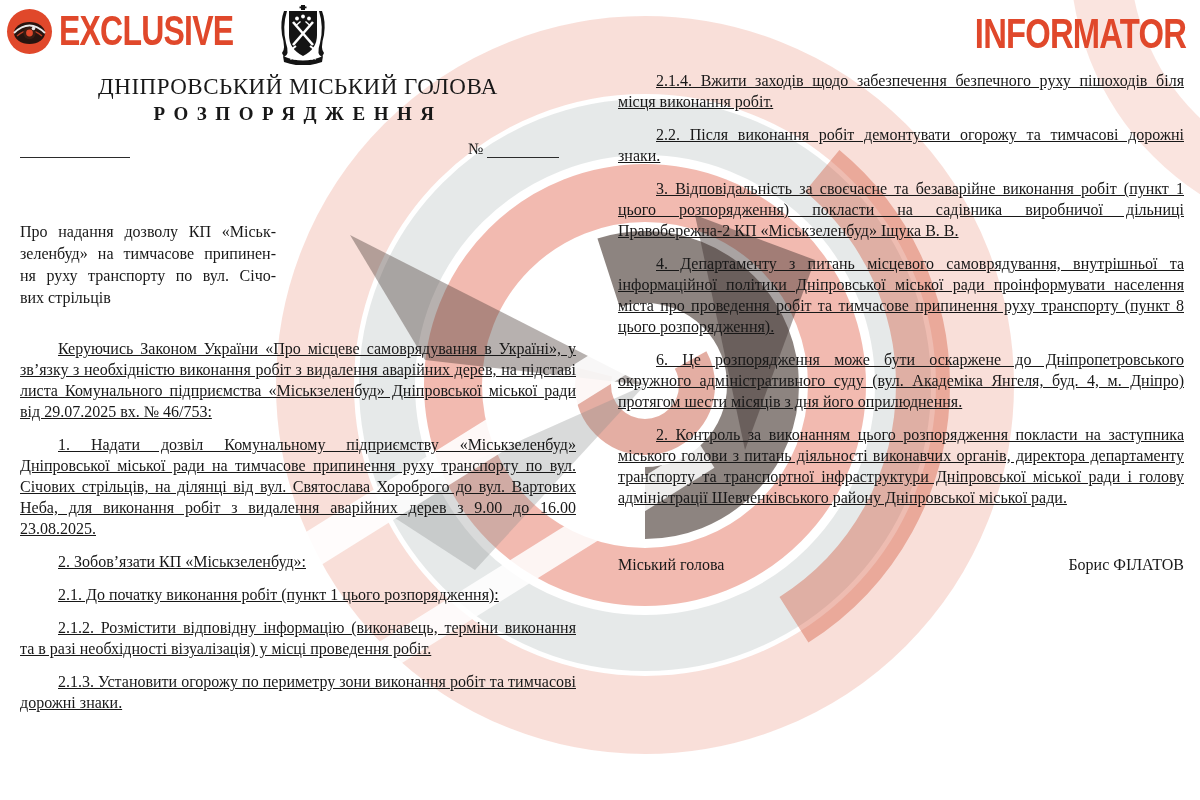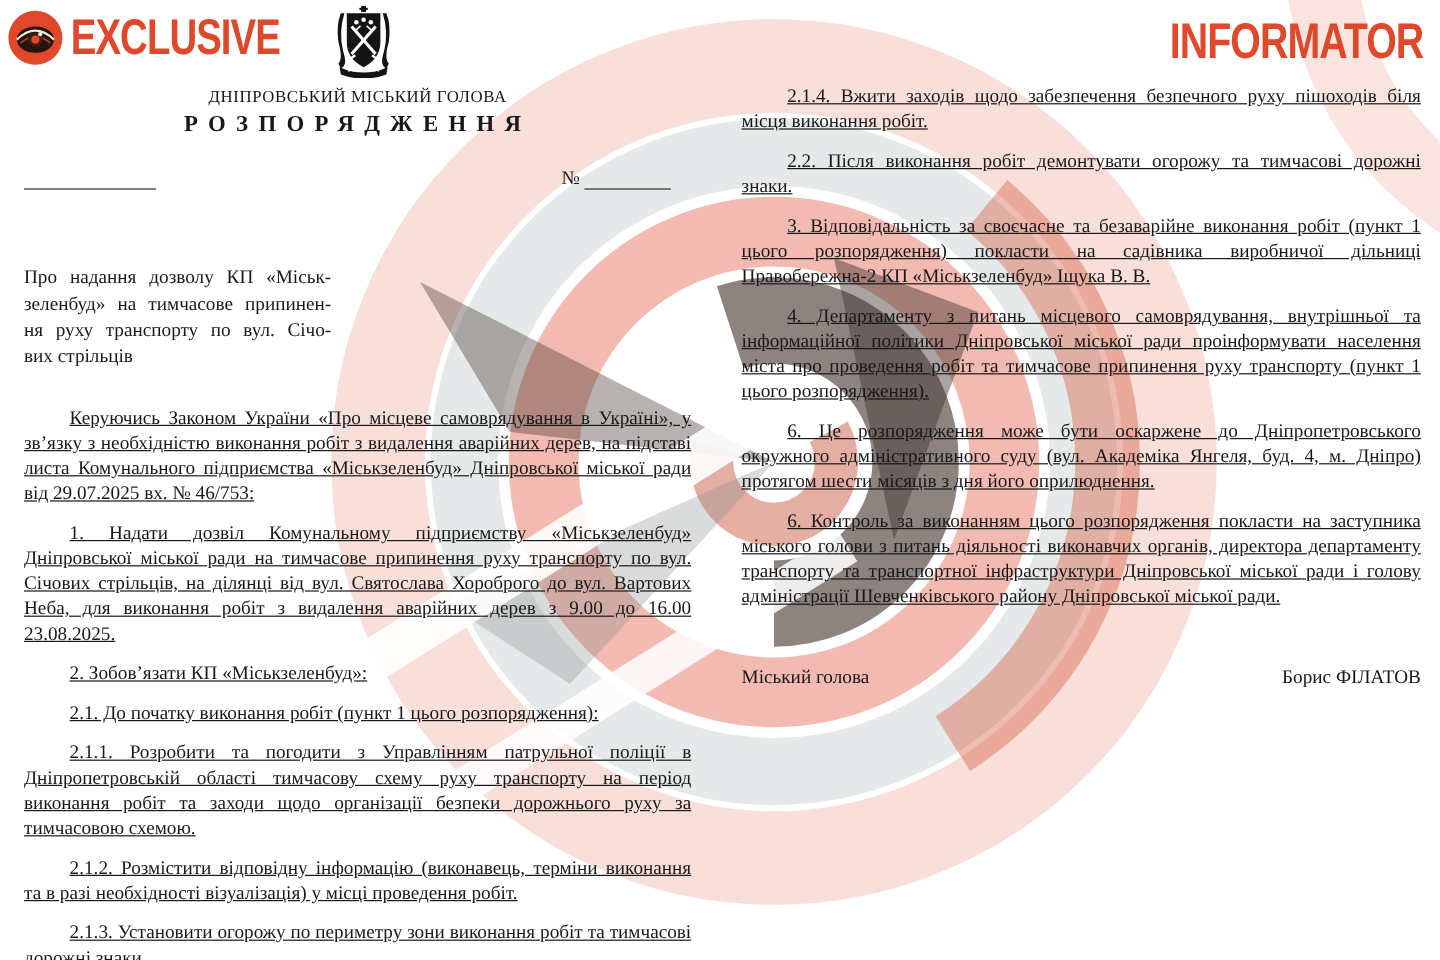--- a/index.html
+++ b/index.html
@@ -20,21 +20,21 @@
     letter-spacing:-1px;transform:scale(.78,1.02);transform-origin:left center;
   }
   .informator{
     position:absolute;right:14px;top:14px;z-index:2;
     font-family:"Liberation Sans", sans-serif;font-weight:700;font-size:41px;line-height:1;
     letter-spacing:-1px;transform:scale(.8,1.02);transform-origin:right center;
   }
   .coat{position:absolute;left:270px;top:5px;z-index:2;}
   
   .doc-head{position:absolute;left:20px;top:74px;width:556px;text-align:center;z-index:1;}
-  .doc-authority{font-size:14px;letter-spacing:.5px;}
+  .doc-authority{font-size:23px;letter-spacing:.5px;}
   .doc-title{font-size:19px;font-weight:700;letter-spacing:.45em;margin-top:3px;}
   .date-blank{position:absolute;left:20px;top:143px;width:110px;height:14px;border-bottom:1.6px solid #2b2b2b;z-index:1;}
   .num-wrap{position:absolute;left:468px;top:140px;z-index:1;font-size:16px;display:flex;align-items:flex-end;}
   .num-blank{display:inline-block;width:72px;height:15px;border-bottom:1.6px solid #2b2b2b;margin-left:4px;}
   
   .subject{position:absolute;left:20px;top:221px;width:256px;z-index:1;font-size:16px;line-height:22px;}
   .subject span{display:block;text-align:justify;text-align-last:justify;}
   .subject span.last{text-align-last:left;}
   
   .col{position:absolute;z-index:1;font-size:16px;line-height:21px;}
@@ -121,29 +121,28 @@
   <span>зеленбуд» на тимчасове припинен-</span>
   <span>ня руху транспорту по вул. Січо-</span>
   <span class="last">вих стрільців</span>
 </div>
 
 <div class="col col-left">
   <p>Керуючись Законом України «Про місцеве самоврядування в Україні», у зв’язку з необхідністю виконання робіт з видалення аварійних дерев, на підставі листа Комунального підприємства «Міськзеленбуд» Дніпровської міської ради від 29.07.2025 вх. № 46/753:</p>
   <p>1. Надати дозвіл Комунальному підприємству «Міськзеленбуд» Дніпровської міської ради на тимчасове припинення руху транспорту по вул. Січових стрільців, на ділянці від вул. Святослава Хороброго до вул. Вартових Неба, для виконання робіт з видалення аварійних дерев з 9.00 до 16.00 23.08.2025.</p>
   <p>2. Зобов’язати КП «Міськзеленбуд»:</p>
   <p>2.1. До початку виконання робіт (пункт 1 цього розпорядження):</p>
-  <p>2.1.1. Розробити та погодити з Управлінням патрульної поліції в Дніпропетровській області тимчасову схему руху транспорту на період виконання робіт та заходи щодо організації безпеки дорожнього руху за тимчасовою схемою.</p>
   <p>2.1.2. Розмістити відповідну інформацію (виконавець, терміни виконання та в разі необхідності візуалізація) у місці проведення робіт.</p>
   <p>2.1.3. Установити огорожу по периметру зони виконання робіт та тимчасові дорожні знаки.</p>
 </div>
 
 <div class="col col-right">
   <p>2.1.4. Вжити заходів щодо забезпечення безпечного руху пішоходів біля місця виконання робіт.</p>
   <p>2.2. Після виконання робіт демонтувати огорожу та тимчасові дорожні знаки.</p>
   <p>3. Відповідальність за своєчасне та безаварійне виконання робіт (пункт 1 цього розпорядження) покласти на садівника виробничої дільниці Правобережна-2 КП «Міськзеленбуд» Іщука В. В.</p>
-  <p>4. Департаменту з питань місцевого самоврядування, внутрішньої та інформаційної політики Дніпровської міської ради проінформувати населення міста про проведення робіт та тимчасове припинення руху транспорту (пункт 1 цього розпорядження).</p>
+  <p>4. Департаменту з питань місцевого самоврядування, внутрішньої та інформаційної політики Дніпровської міської ради проінформувати населення міста про проведення робіт та тимчасове припинення руху транспорту (пункт 8 цього розпорядження).</p>
   <p>6. Це розпорядження може бути оскаржене до Дніпропетровського окружного адміністративного суду (вул. Академіка Янгеля, буд. 4, м. Дніпро) протягом шести місяців з дня його оприлюднення.</p>
-  <p>6. Контроль за виконанням цього розпорядження покласти на заступника міського голови з питань діяльності виконавчих органів, директора департаменту транспорту та транспортної інфраструктури Дніпровської міської ради і голову адміністрації Шевченківського району Дніпровської міської ради.</p>
+  <p>2. Контроль за виконанням цього розпорядження покласти на заступника міського голови з питань діяльності виконавчих органів, директора департаменту транспорту та транспортної інфраструктури Дніпровської міської ради і голову адміністрації Шевченківського району Дніпровської міської ради.</p>
   <div class="signature">
     <span>Міський голова</span>
     <span>Борис ФІЛАТОВ</span>
   </div>
 </div>
 
 </body></html>

